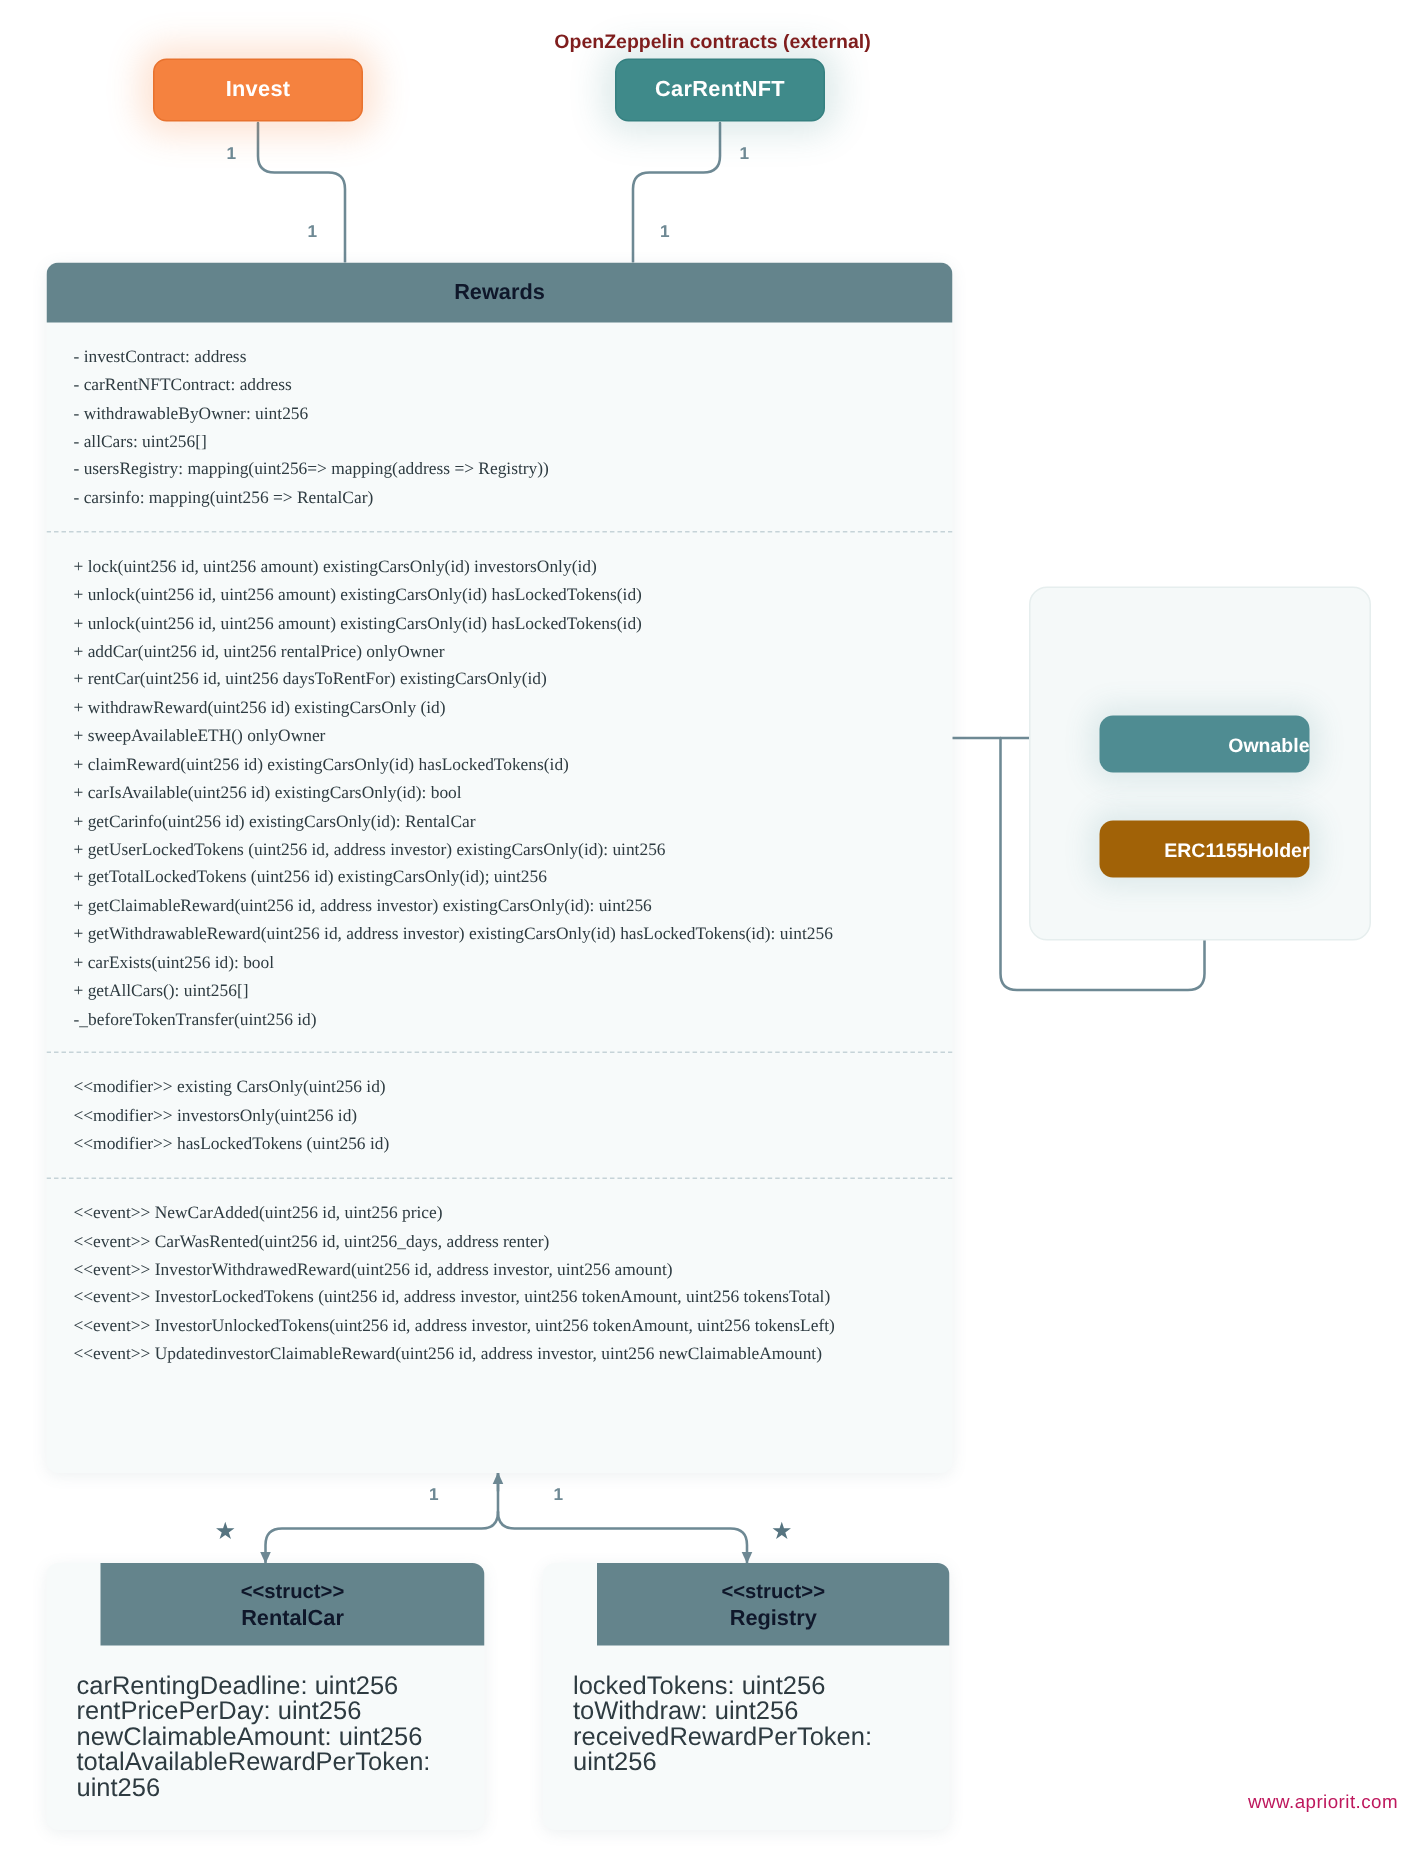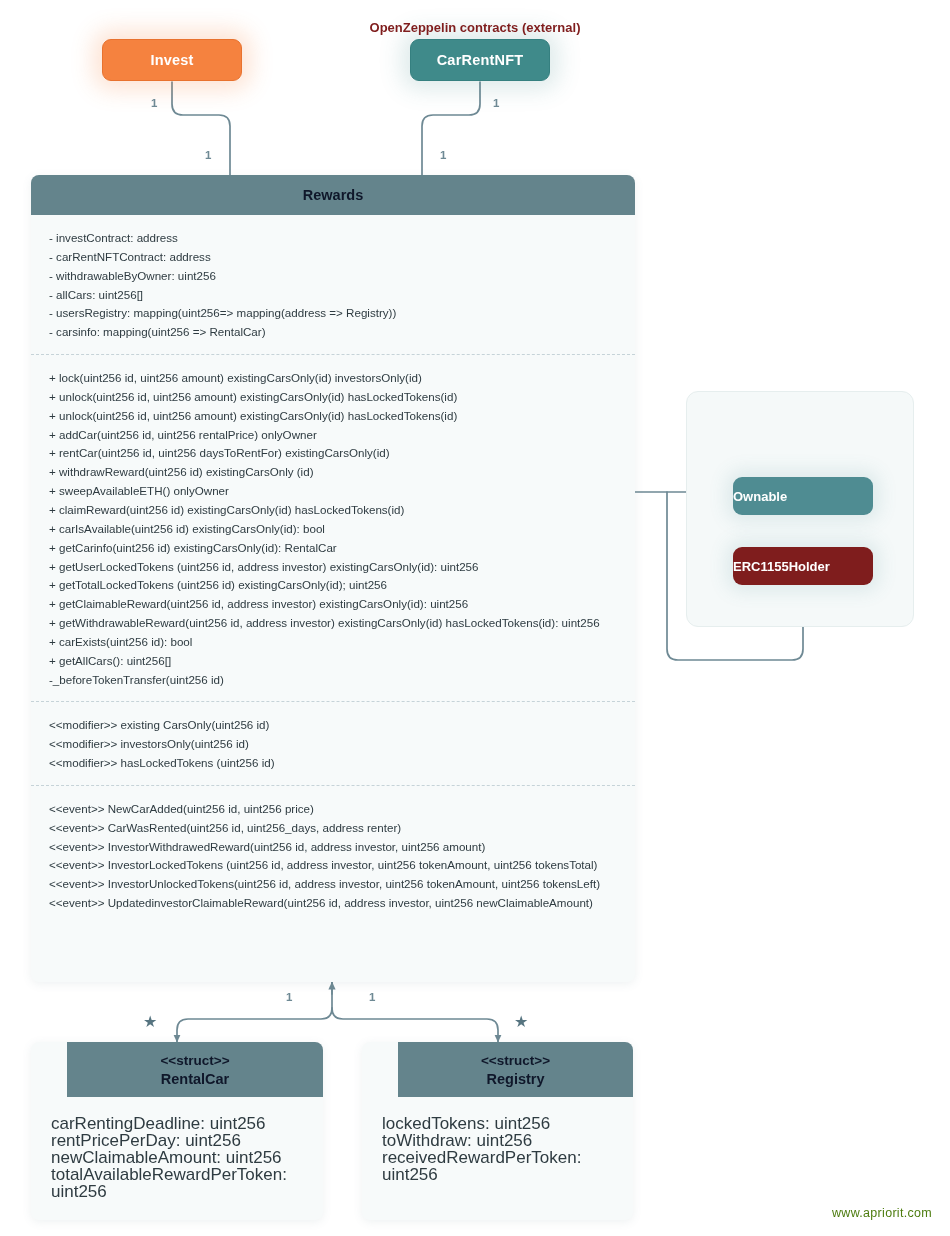--- a/index.html
+++ b/index.html
@@ -75,21 +75,21 @@
     display: flex;
     flex-direction: column;
     align-items: center;
     justify-content: center;
   }
   #rewards-box { left: 31px; top: 175px; width: 604px; height: 807px; }
   #rewards-box .class-header { height: 40px; }
 
   .compartment {
     padding: 14px 18px 12px 18px;
-    font-family: Liberation Sans, sans-serif;
+    font-family: Liberation Serif, serif;
     font-size: 11.6px;
     line-height: 18.85px;
     color: #2E3B41;
     white-space: pre-wrap;
   }
   .compartment + .compartment { border-top: 1px dashed #C6D3D8; }
   .compartment .row { display: block; }
 
   
   #oz-package {
@@ -109,25 +109,25 @@
     font-weight: 700;
   }
   .oz-pill {
     position: absolute;
     width: 140px; height: 38px;
     border-radius: 9px;
     background: #4F8C92;
     color: #ffffff;
     font-size: 13px;
     font-weight: 700;
-    display: flex; align-items: center; justify-content: flex-start;
+    display: flex; align-items: center; justify-content: flex-end;
     box-shadow: 0 0 18px 7px rgba(79,140,146,.13);
   }
   #oz-ownable { left: 733px; top: 477px; }
-  #oz-erc { left: 733px; top: 547px; background: #7f1d1d; }
+  #oz-erc { left: 733px; top: 547px; background: #a16207; }
 
   
   #rentalcar-box { left: 31px; top: 1042px; width: 292px; height: 178px; }
   #registry-box  { left: 362px; top: 1042px; width: 271px; height: 178px; }
   .struct-header { height: 55px; line-height: 18px; margin-left: 36px; }
   .struct-header .st-tag { font-size: 13.5px; }
   .struct-header .st-name { font-size: 14.5px; }
   .struct-body {
     padding: 18px 20px;
     font-family: Liberation Sans, sans-serif;
@@ -135,22 +135,22 @@
     line-height: 17px;
     color: #2E3B41;
   }
 
   
   #wires { position: absolute; left: 0; top: 0; width: 950px; height: 1236px; pointer-events: none; }
 
   
   #watermark {
     position: absolute;
-    right: 18px; bottom: 16px;
-    color: #4d7c0f;
+    right: 18px; bottom: 28px;
+    color: #be185d;
     font-size: 12.5px;
     letter-spacing: .3px;
   }
 </style>
 </head>
 <body>
 
 <div id="page">
 
   <svg id="wires" viewBox="0 0 950 1236" xmlns="http://www.w3.org/2000/svg">

